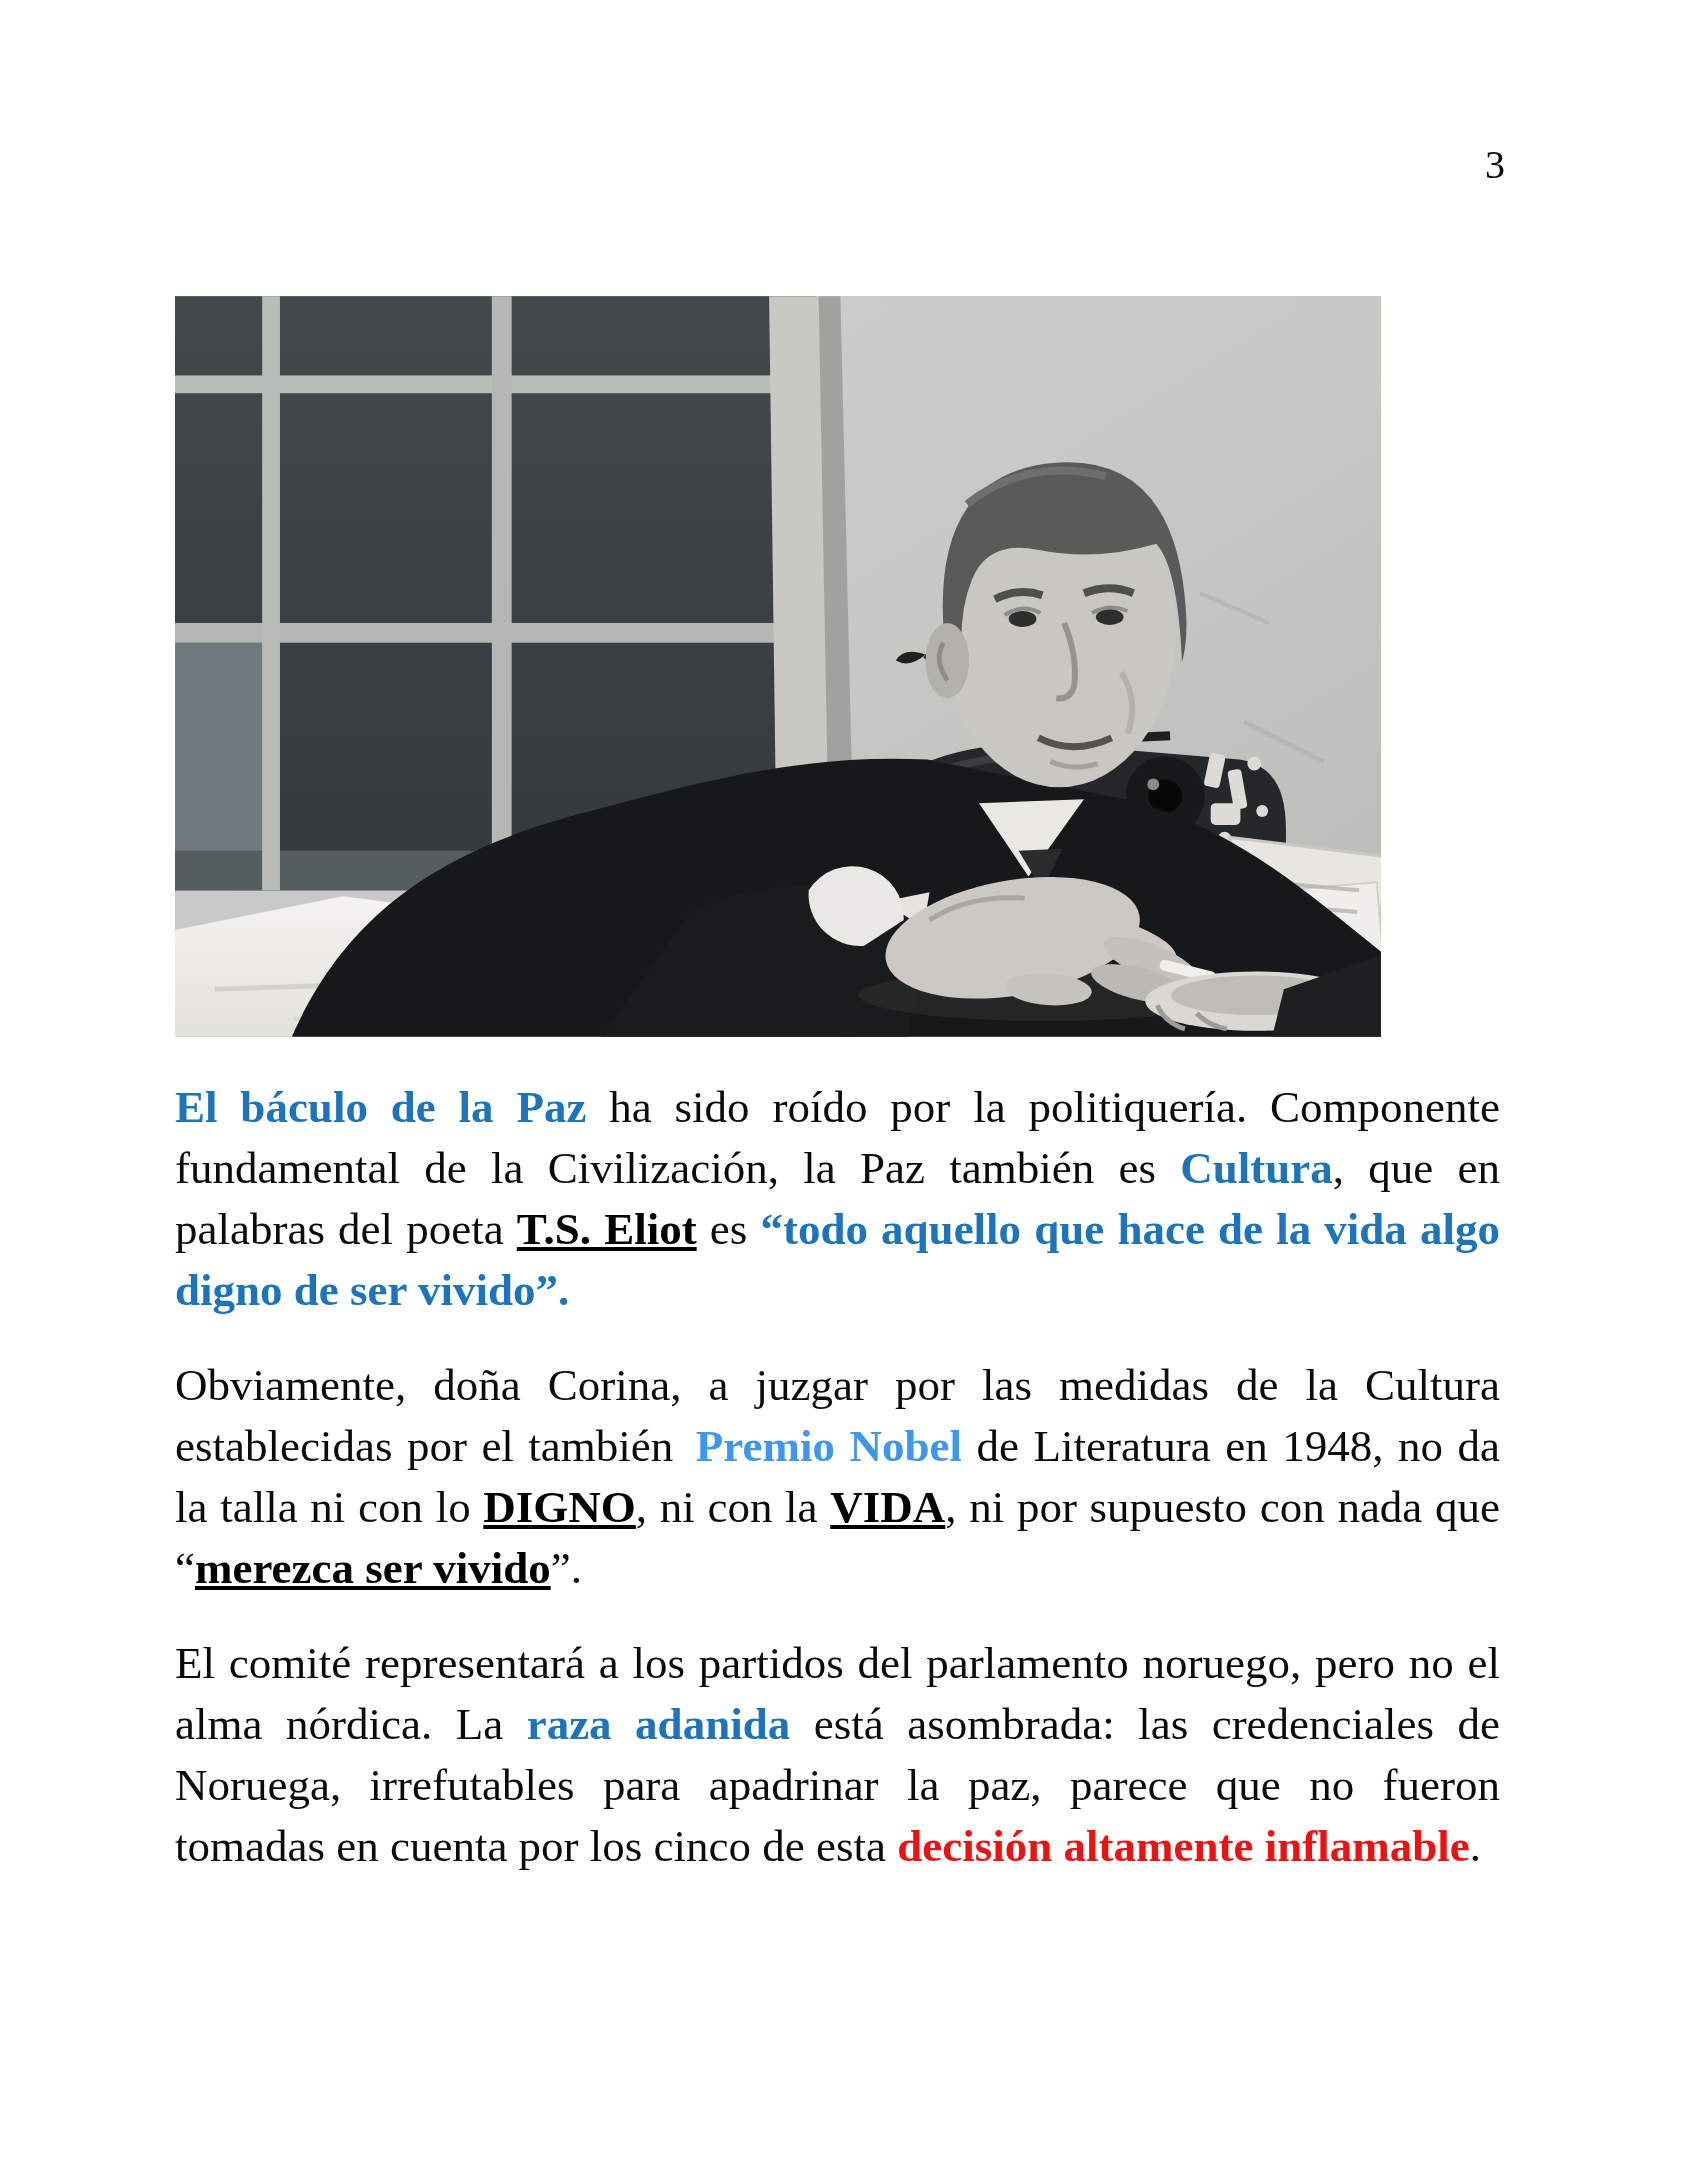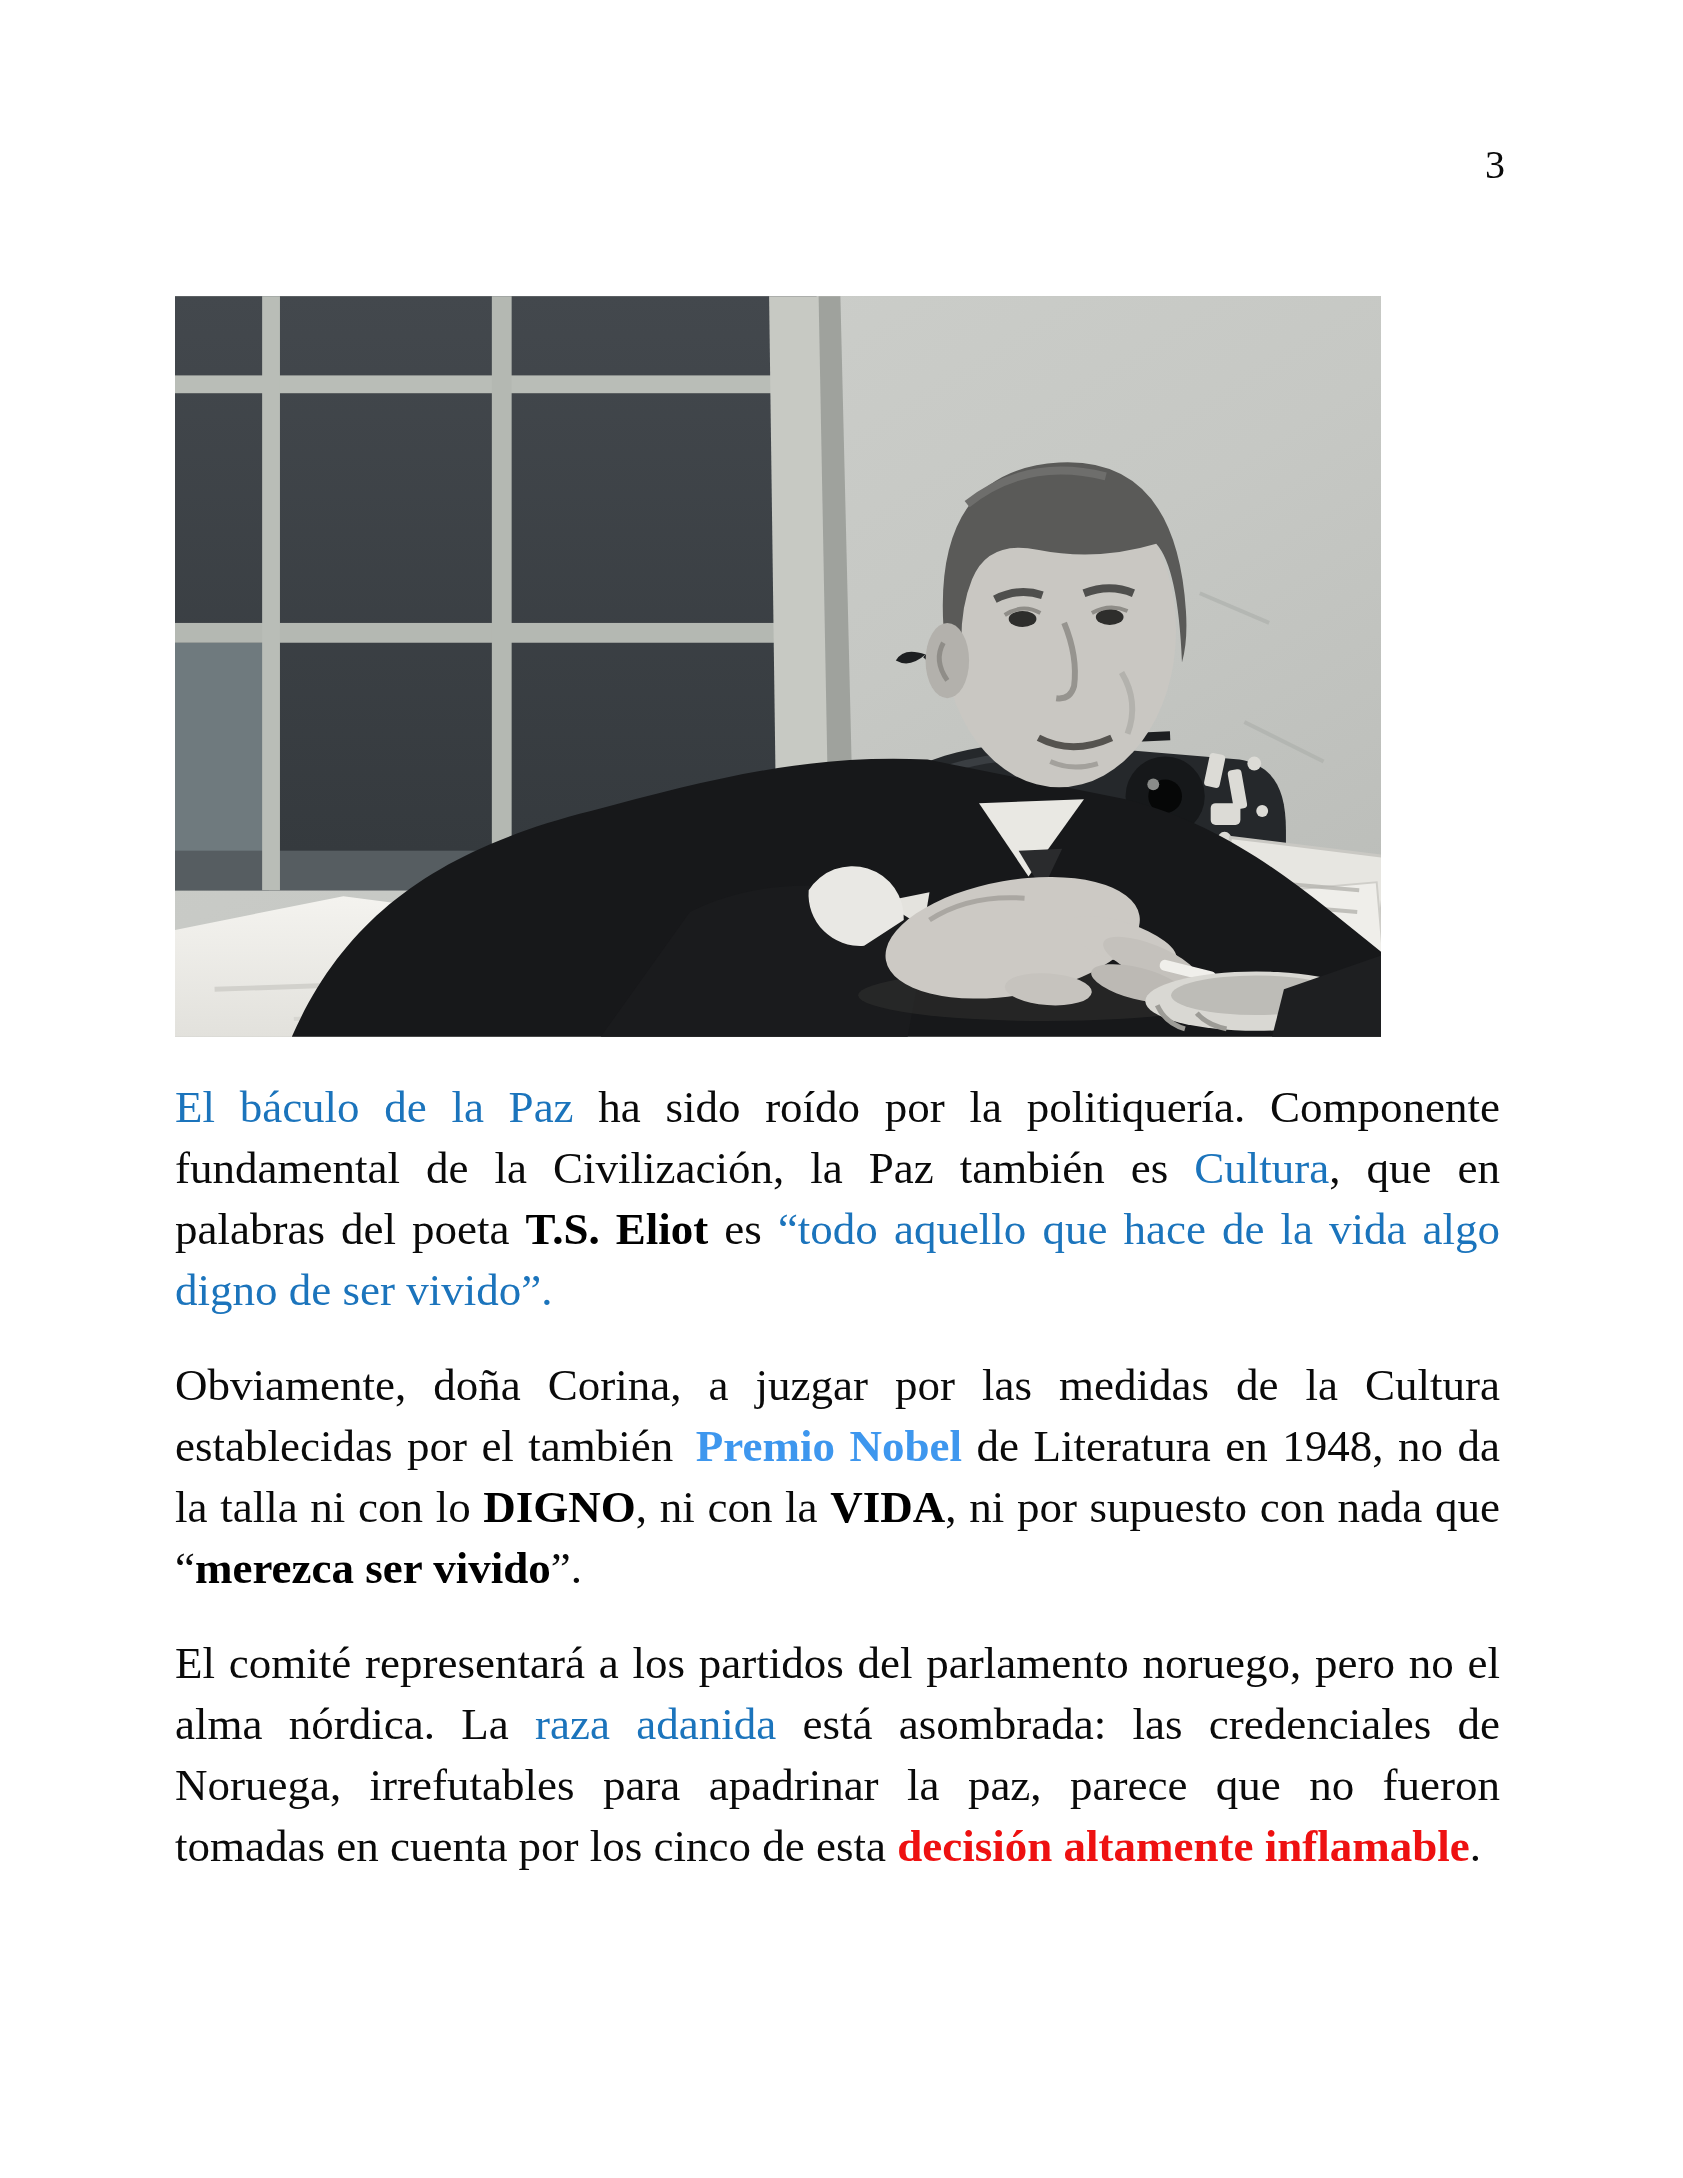--- a/index.html
+++ b/index.html
@@ -45,22 +45,22 @@
     width: 1325px;
   }
   .body-text p {
     margin: 0 0 34px 0;
     font-size: 45px;
     line-height: 61px;
     text-align: justify;
     text-justify: inter-word;
   }
   .run-normal   { font-weight: normal; color: #0a0a0a; }
-  .run-bold     { font-weight: bold;   color: #000000; }
-  .run-bold-blue{ font-weight: normal;   color: var(--bold-blue, #1b74bc); margin-top: 44px; }
+  .run-bold     { font-weight: bold;   color: #000000; text-decoration: underline; }
+  .run-bold-blue{ font-weight: bold;   color: var(--bold-blue, #1b74bc); margin-top: 44px; }
   .run-link-blue{ font-weight: bold; color: var(--link-blue, #3e97ee); margin-left: 8px; }
   .run-red-bold { font-weight: bold;   color: var(--red, #ee1111); }
 </style>
 </head>
 <body>
 
 <div class="page">
 
   <div class="page-number">3</div>
 

